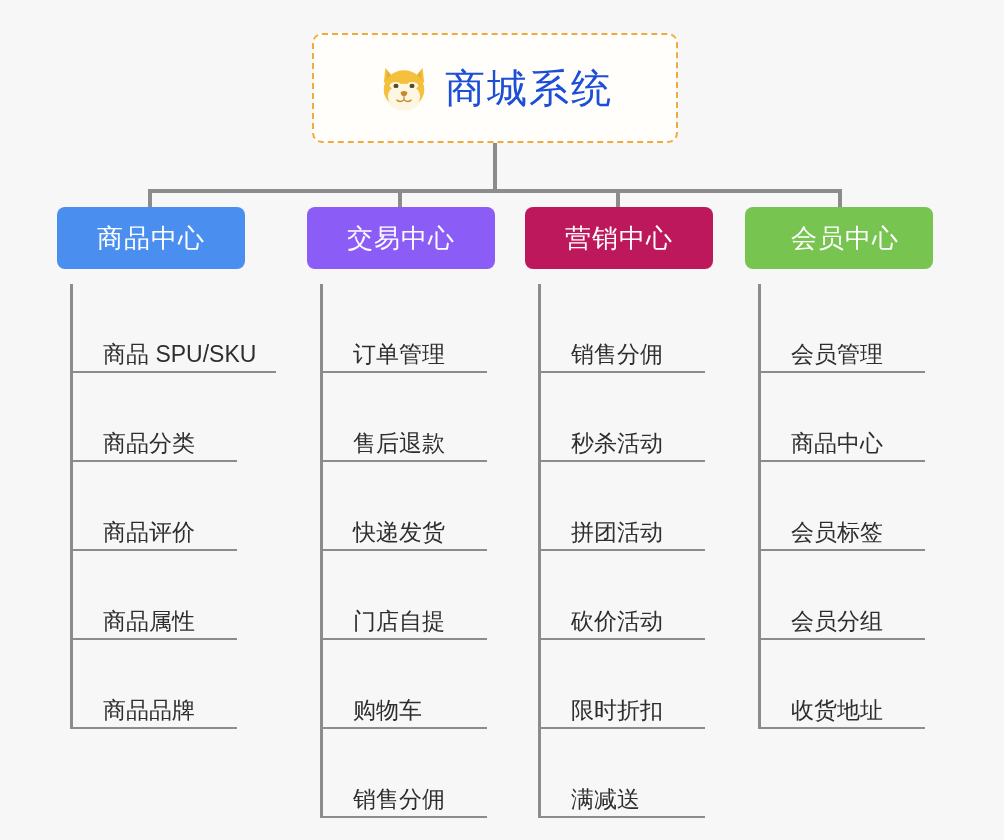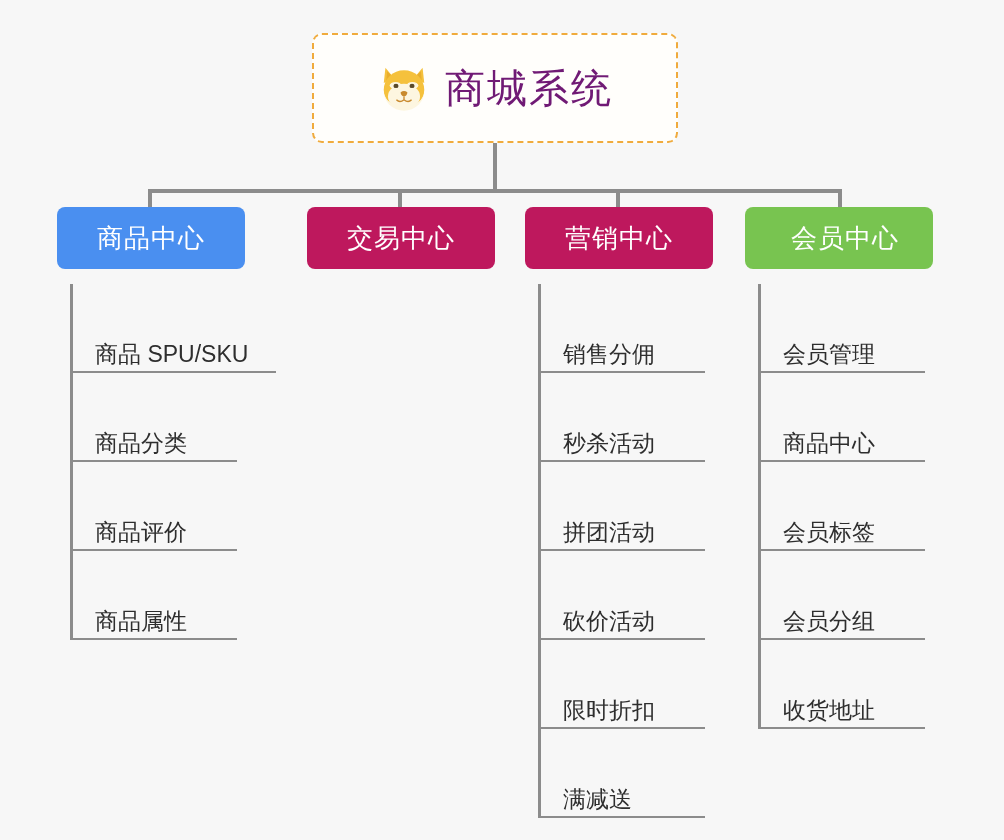--- a/index.html
+++ b/index.html
@@ -36,21 +36,21 @@
     gap: 14px;
   }
   .root-emoji {
     width: 54px;
     height: 54px;
     flex: 0 0 auto;
     display: block;
   }
   .root-title {
     font-size: 40px;
-    color: #701a75;
+    color: #1d4ed8;
     letter-spacing: 2px;
     line-height: 1;
     white-space: nowrap;
   }
 
   
   .conn {
     position: absolute;
     background: #8c8c8c;
   }
@@ -108,21 +108,21 @@
     background: #8c8c8c;
   }
   .leaf {
     position: relative;
     height: 89px;
     box-sizing: border-box;
     border-bottom: 2px solid #8c8c8c;
     display: flex;
     align-items: flex-end;
     justify-content: flex-start;
-    padding-left: 24px;
+    padding-left: 32px;
     padding-bottom: 4px;
     width: 166px;
   }
   .leaf-label {
     font-size: 23px;
     color: #2e2e2e;
     line-height: 1.15;
     white-space: nowrap;
   }
   .leaf.wide { width: 205px; }
@@ -170,26 +170,49 @@
         </div>
       <div class="leaf">
           <span class="leaf-label">商品分类</span>
         </div>
       <div class="leaf">
           <span class="leaf-label">商品评价</span>
         </div>
       <div class="leaf">
           <span class="leaf-label">商品属性</span>
         </div>
+      <div class="leaf">
+          <span class="leaf-label">商品品牌</span>
+        </div>
     </div>
   </div>
 
   <div class="column" style="left:307px;">
-    <div class="col-header" style="background: #be185d;">
+    <div class="col-header" style="background: #8b5cf6;">
       <span>交易中心</span>
+    </div>
+    <div class="col-body">
+      <div class="leaf">
+          <span class="leaf-label">订单管理</span>
+        </div>
+      <div class="leaf">
+          <span class="leaf-label">售后退款</span>
+        </div>
+      <div class="leaf">
+          <span class="leaf-label">快递发货</span>
+        </div>
+      <div class="leaf">
+          <span class="leaf-label">门店自提</span>
+        </div>
+      <div class="leaf">
+          <span class="leaf-label">购物车</span>
+        </div>
+      <div class="leaf">
+          <span class="leaf-label">销售分佣</span>
+        </div>
     </div>
   </div>
 
   <div class="column" style="left:525px;">
     <div class="col-header" style="background: #be185d;">
       <span>营销中心</span>
     </div>
     <div class="col-body">
       <div class="leaf">
           <span class="leaf-label">销售分佣</span>

